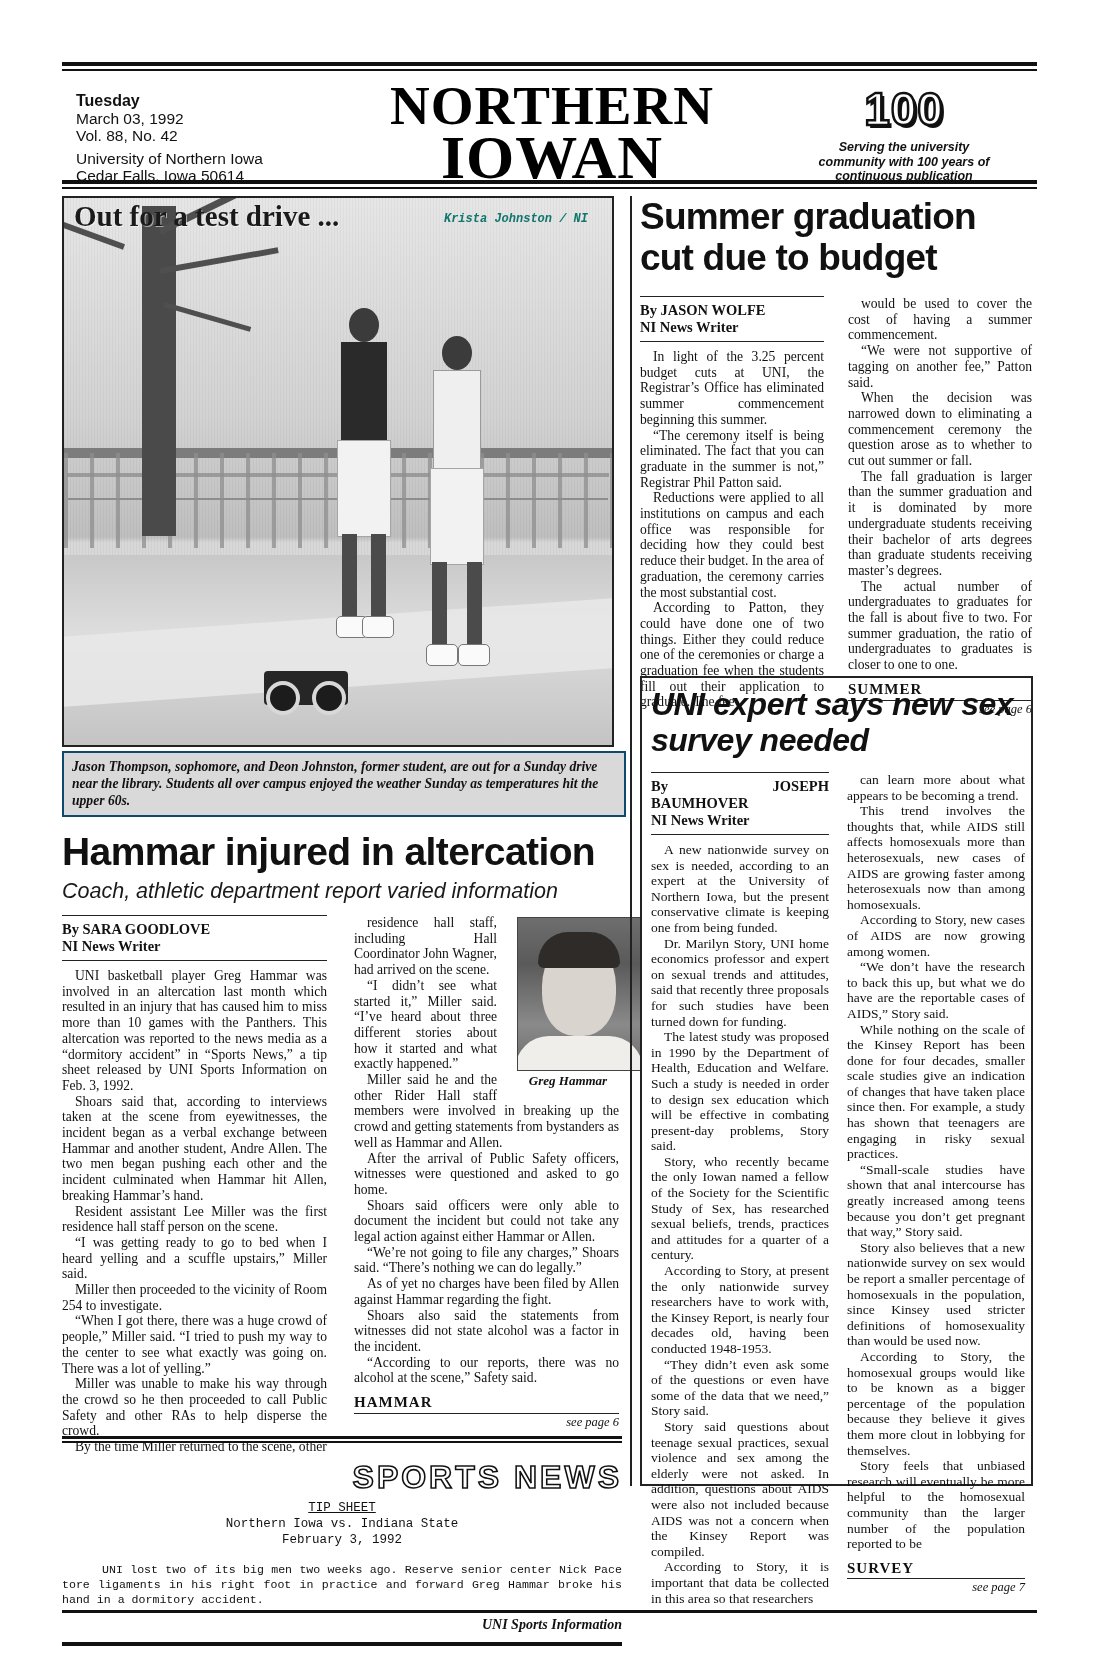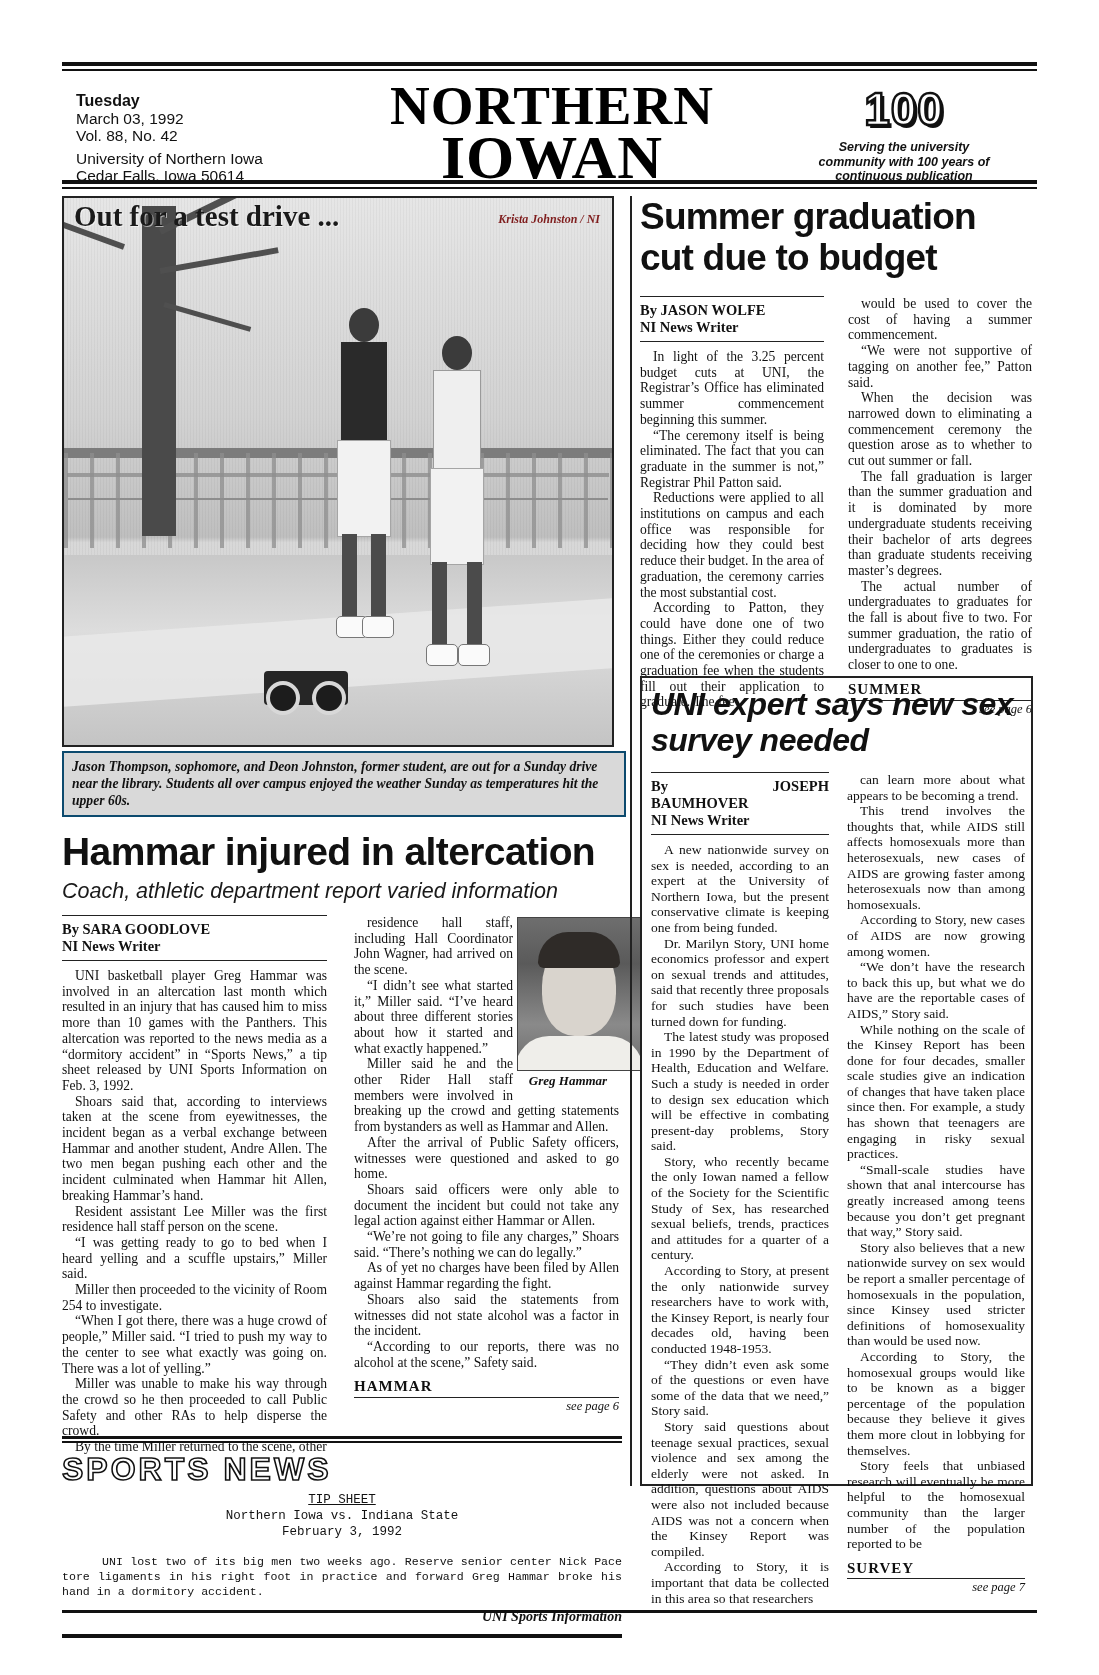--- a/index.html
+++ b/index.html
@@ -42,22 +42,22 @@
   .rule-mast-thin{position:absolute;left:62px;top:187px;width:975px;height:2px;background:#111;}
 
   
   .left-col{position:absolute;left:62px;top:196px;width:560px;}
 
   .photo-box{position:relative;width:548px;height:547px;border:2px solid #222;
     background:#cfcfcf;overflow:hidden;}
   .photo-headline{position:absolute;left:10px;top:2px;z-index:5;
     font-family:"Liberation Serif", serif;font-weight:bold;font-size:29px;color:#1a1a1a;
     text-shadow:1px 1px 0 rgba(255,255,255,.55);}
-  .photo-credit{position:absolute;right:12px;top:14px;z-index:5;
-    font-family:Liberation Serif, serif;font-weight:bold;font-style:italic;font-size:12px;color:#7f1d1d;}
+  .photo-credit{position:absolute;right:24px;top:14px;z-index:5;
+    font-family:Liberation Mono, monospace;font-weight:bold;font-style:italic;font-size:12px;color:#0f766e;}
 
   
   .ph-sky{position:absolute;left:0;top:0;width:100%;height:100%;
     background:
       repeating-linear-gradient(90deg, rgba(0,0,0,.035) 0 1px, rgba(0,0,0,0) 1px 3px),
       linear-gradient(#e6e6e6, #d2d2d2 40%, #bfbfbf 62%, #d8d8d8 63%, #cfcfcf 100%);}
   .ph-rail{position:absolute;left:0;top:250px;width:100%;height:10px;background:#7c7c7c;
     box-shadow:0 22px 0 -3px #9a9a9a, 0 46px 0 -4px #8d8d8d;}
   .ph-railposts{position:absolute;left:0;top:255px;width:100%;height:95px;
     background:repeating-linear-gradient(90deg,#8e8e8e 0 4px, rgba(0,0,0,0) 4px 26px);
@@ -107,21 +107,21 @@
   .hammar-body{position:relative;margin-top:12px;width:560px;}
   .hb-col{width:265px;font-family:"Liberation Serif", serif;font-size:13.6px;line-height:15.7px;
     text-align:justify;}
   .hb-left{position:absolute;left:0;top:0;}
   .hb-right{position:absolute;left:292px;top:0;}
   .byline{font-weight:bold;font-size:14.5px;line-height:17px;font-family:"Liberation Serif", serif;}
   .byl-rule-top{height:1px;background:#222;margin-bottom:5px;}
   .byl-rule-bot{height:1px;background:#222;margin-top:5px;margin-bottom:7px;}
   .hb-col p{margin:0;text-indent:13px;}
 
-  .hammar-photo{float:right;width:102px;margin:2px 0 4px 4px;}
+  .hammar-photo{float:right;width:102px;margin:2px 0 4px 20px;}
   .hammar-photo .hp-img{width:122px;height:152px;border:1px solid #444;
     background:linear-gradient(#6e6e6e,#5a5a5a 30%,#8a8a8a 70%,#6b6b6b);position:relative;overflow:hidden;}
   .hp-face{position:absolute;left:50%;top:22px;transform:translateX(-50%);
     width:74px;height:96px;border-radius:48% 48% 44% 44%;background:#d9d4cd;}
   .hp-hair{position:absolute;left:50%;top:14px;transform:translateX(-50%);
     width:82px;height:36px;border-radius:42px 42px 8px 8px;background:#2f2b28;}
   .hp-shoulders{position:absolute;left:50%;bottom:0;transform:translateX(-50%);
     width:128px;height:34px;border-radius:60px 60px 0 0;background:#efeeea;}
   .hammar-photo .hp-cap{font-family:"Liberation Serif", serif;font-weight:bold;font-style:italic;
     font-size:13px;text-align:center;margin-top:2px;}
@@ -129,21 +129,21 @@
   .jumpline{margin-top:9px;}
   .jumpline .jl-word{font-family:"Liberation Serif", serif;font-weight:bold;font-size:15px;letter-spacing:1px;}
   .jumpline .jl-rule{height:1px;background:#222;margin-top:2px;}
   .jumpline .jl-see{font-family:"Liberation Serif", serif;font-style:italic;font-size:12.5px;
     text-align:right;margin-top:1px;}
 
   
   .sports{position:absolute;left:62px;top:1436px;width:560px;}
   .sp-rule-a{height:3px;background:#111;}
   .sp-rule-b{height:2px;background:#111;margin-top:2px;}
-  .sp-title{text-align:left;margin-top:8px;
+  .sp-title{text-align:right;margin-top:16px;
     font-family:"Liberation Sans", sans-serif;font-weight:bold;font-size:32px;letter-spacing:3px;
     color:#fff;-webkit-text-stroke:1.6px #111;}
   .sp-tip{text-align:center;margin-top:4px;font-family:"Liberation Mono", monospace;font-size:12.5px;line-height:16px;}
   .sp-tip .u{text-decoration:underline;}
   .sp-body{margin-top:14px;font-family:"Liberation Mono", monospace;font-size:11.6px;line-height:15px;text-align:justify;}
   .sp-body .ind{text-indent:40px;display:block;}
   .sp-credit{text-align:right;margin-top:10px;
     font-family:"Liberation Serif", serif;font-style:italic;font-weight:bold;font-size:14px;}
   .sp-rule-c{height:4px;background:#111;margin-top:9px;}
 

